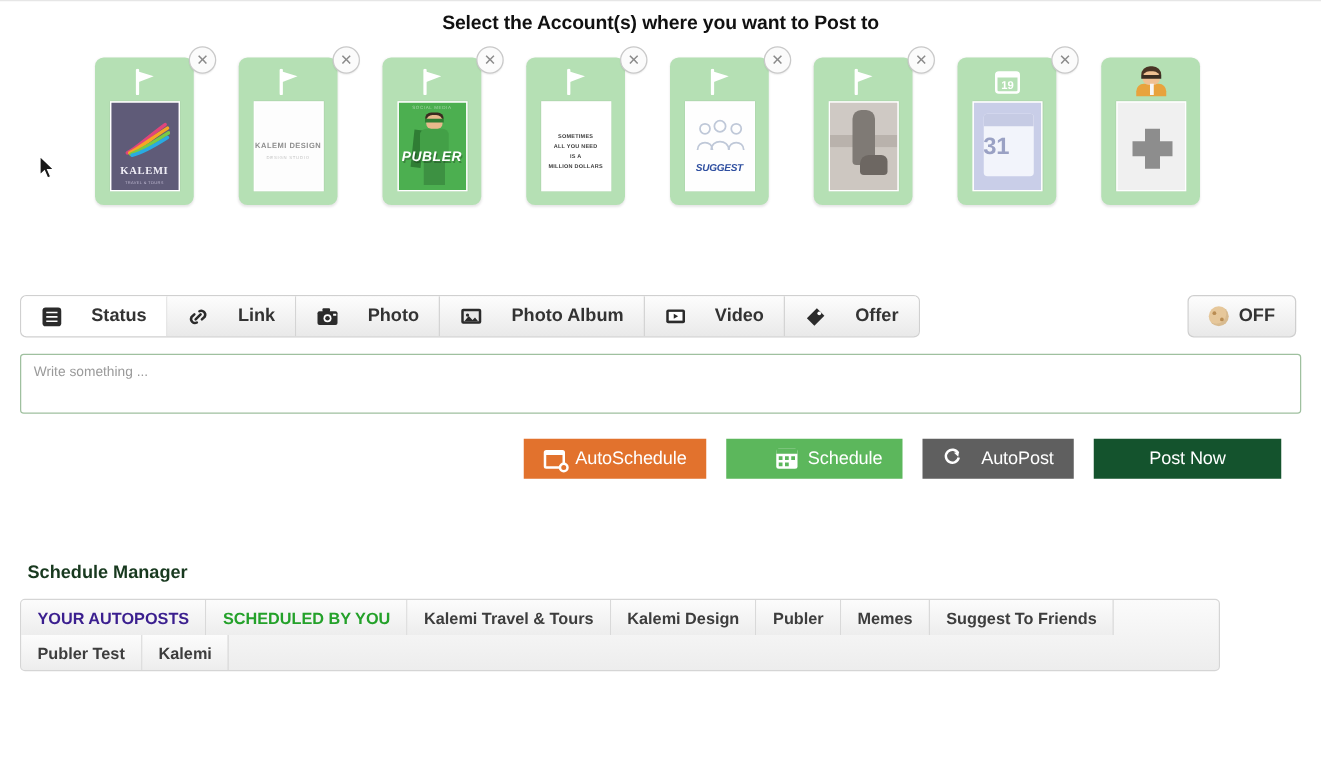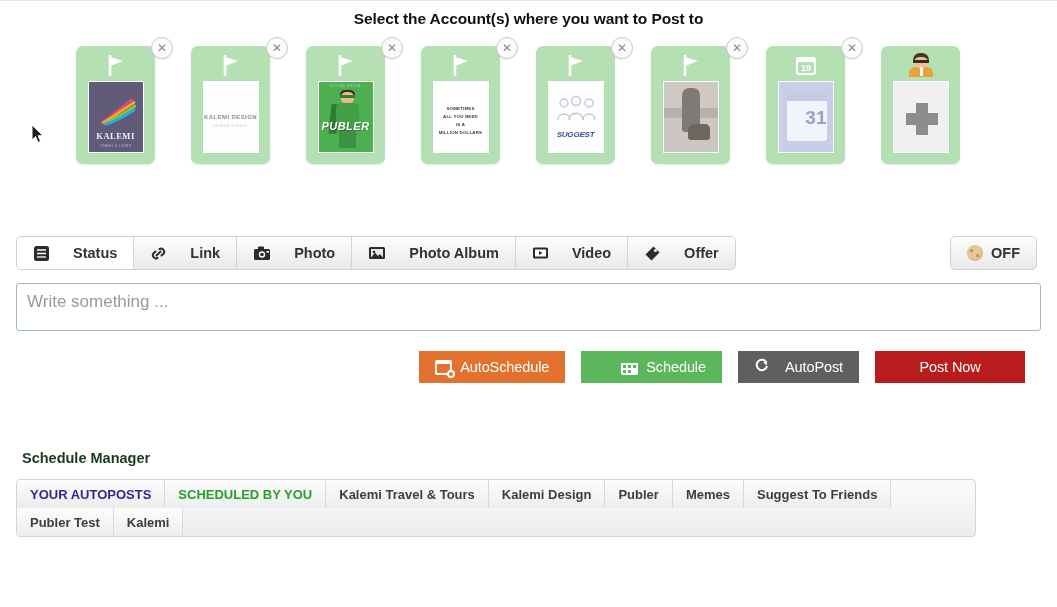--- a/index.html
+++ b/index.html
@@ -139,21 +139,21 @@
   .tn-memes { width:100%; height:100%; position:relative; background:#d9d4cf; overflow:hidden;}
   .tn-memes .sky { position:absolute; top:0; left:0; right:0; height:26px; background:#cfc9c4;}
   .tn-memes .wall { position:absolute; top:26px; left:0; right:0; height:10px; background:#b9b2ac;}
   .tn-memes .ground { position:absolute; top:36px; left:0; right:0; bottom:0; background:#cdc7c1;}
   .tn-memes .figure { position:absolute; top:6px; left:18px; width:18px; height:44px; background:#7f7a75; border-radius:7px 7px 3px 3px;}
   .tn-memes .dog { position:absolute; top:42px; left:24px; width:22px; height:16px; background:#6d6762; border-radius:7px 5px 3px 3px;}
 
   .tn-cal { width:100%; height:100%; position:relative; background:#c9cee8;}
   .tn-cal .calbody { position:absolute; left:8px; top:9px; width:40px; height:50px; background:#f2f4fb; border-radius:3px; overflow:hidden;}
   .tn-cal .calbar { position:absolute; left:0; top:0; width:100%; height:10px; background:#c6cbe4;}
-  .tn-cal .calnum { position:absolute; left:0; right:0; top:16px; text-align:right; font-size:19px; font-weight:bold; color:#9aa1c4;}
+  .tn-cal .calnum { position:absolute; left:0; right:0; top:16px; text-align:left; font-size:19px; font-weight:bold; color:#9aa1c4;}
 
   .tn-add { width:100%; height:100%; position:relative; background:#f0f0f0;}
   .tn-add .plus-h { position:absolute; left:12px; top:31px; width:32px; height:12px; background:#8d8d8d; }
   .tn-add .plus-v { position:absolute; left:22px; top:21px; width:12px; height:32px; background:#8d8d8d; }
 
   .avatar-top { width:26px; height:24px; position:relative; }
   .avatar-top .a-hair { position:absolute; left:5px; top:0px; width:16px; height:7px; background:#4a3424; border-radius:8px 8px 0 0;}
   .avatar-top .a-face { position:absolute; left:6px; top:4px; width:14px; height:11px; background:#f0c193; border-radius:6px;}
   .avatar-top .a-glass { position:absolute; left:5px; top:7px; width:16px; height:3px; background:#3a2d22;}
   .avatar-top .a-body { position:absolute; left:1px; top:14px; width:24px; height:10px; background:#e8a33d; border-radius:6px 6px 0 0;}
@@ -214,21 +214,21 @@
 
   
   .composer-box {
     position: absolute;
     top: 283px; left: 16px;
     width: 1025px; height: 48px;
     border: 1px solid #9fc09f;
     border-radius: 3px;
     background: #ffffff;
     padding: 8px 10px;
-    font-size: 17px;
+    font-size: 11px;
     color: #8d8d8d;
     font-family: "Liberation Sans", sans-serif;
     resize: none;
     outline: none;
   }
   .composer-box::placeholder { color:#9a9a9a; }
 
   
   .actions {
     position: absolute;
@@ -574,21 +574,21 @@
         </span>
         <span>Schedule</span>
       </button>
       <button class="abtn autopost" style="background: rgb(95, 95, 95);">
         <span><svg width="16" height="17" viewBox="0 0 16 17">
             <path d="M12.5,5.5 A5.2,5.2 0 1 0 13,9" fill="none" stroke="#ffffff" stroke-width="2"></path>
             <path d="M9.2,5.2 L13.2,4.4 L12.6,8.4 Z" fill="#ffffff"></path>
           </svg></span>
         <span>AutoPost</span>
       </button>
-      <button class="abtn postnow" style="background: #b91c1c;">
+      <button class="abtn postnow" style="background: #14532d;">
         <span>Post Now</span>
       </button>
     </div>
 
   <div class="sm-title">Schedule Manager</div>
   <div class="sm-tabs" id="sm-tabs">
       <div class="sm-tab purple">YOUR AUTOPOSTS</div>
       <div class="sm-tab green">SCHEDULED BY YOU</div>
       <div class="sm-tab">Kalemi Travel &amp; Tours</div>
       <div class="sm-tab">Kalemi Design</div>

